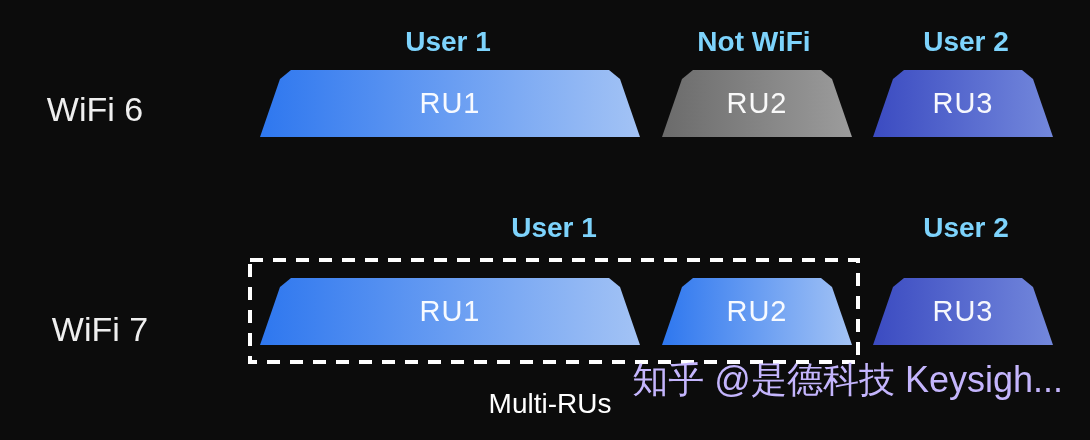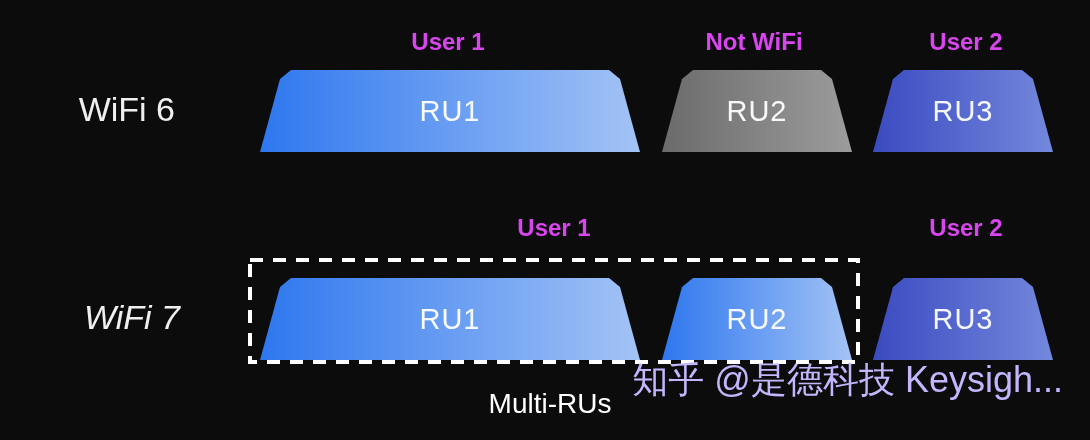--- a/index.html
+++ b/index.html
@@ -2,30 +2,30 @@
 <html><head>
 <meta charset="utf-8">
 <style>
   html,body { margin:0; padding:0; background:#000; }
   .stage {
     position:relative; width:1090px; height:440px;
     background:#0c0c0c; overflow:hidden;
     font-family:"Liberation Sans", sans-serif;
   }
   .row-label {
-    position:absolute; width:160px; text-align:right;
+    position:absolute; width:160px; text-align:center;
     color:#efefef; font-size:34px; font-weight:400; line-height:38px;
   }
   .caption {
     position:absolute; transform:translateX(-50%);
-    color:#d946ef; font-size:24px; font-weight:700;
+    color:#7dd3fc; font-size:28px; font-weight:700;
     line-height:32px; white-space:nowrap;
   }
   .trap {
-    position:absolute; height:82px;
+    position:absolute; height:67px;
     display:flex; align-items:center; justify-content:center;
     clip-path: polygon(31px 0, calc(100% - 31px) 0, calc(100% - 20px) 9px,
                        100% 100%, 0 100%, 20px 9px);
   }
   .trap .ru-label {
     color:rgba(255,255,255,0.95); font-size:29px; font-weight:400;
     letter-spacing:1px;
   }
   .fill-blue   { background:linear-gradient(90deg,#2e77ef 0%,#a3c3f5 100%); }
   .fill-gray   { background:linear-gradient(90deg,#6b6b6b 0%,#9c9c9c 100%); }
@@ -54,21 +54,21 @@
   <div class="trap fill-blue" style="left:260px; top:70px; width:380px;">
     <span class="ru-label">RU1</span>
   </div>
   <div class="trap fill-gray" style="left:662px; top:70px; width:190px;">
     <span class="ru-label">RU2</span>
   </div>
   <div class="trap fill-indigo" style="left:873px; top:70px; width:180px;">
     <span class="ru-label">RU3</span>
   </div>
 
-  <div class="row-label" style="left:20px; top:298px;font-style:italic;">WiFi 7</div>
+  <div class="row-label" style="left:20px; top:310px;">WiFi 7</div>
 
   <div class="caption" style="left:554px; top:212px;">User 1</div>
   <div class="caption" style="left:966px; top:212px;">User 2</div>
 
   <svg class="group-box" width="612" height="106" viewBox="0 0 612 106">
     <rect x="2" y="2" width="608" height="102" fill="none" stroke="#ffffff" stroke-width="4" stroke-dasharray="13 10"></rect>
   </svg>
 
   <div class="trap fill-blue" style="left:260px; top:278px; width:380px;">
     <span class="ru-label">RU1</span>

